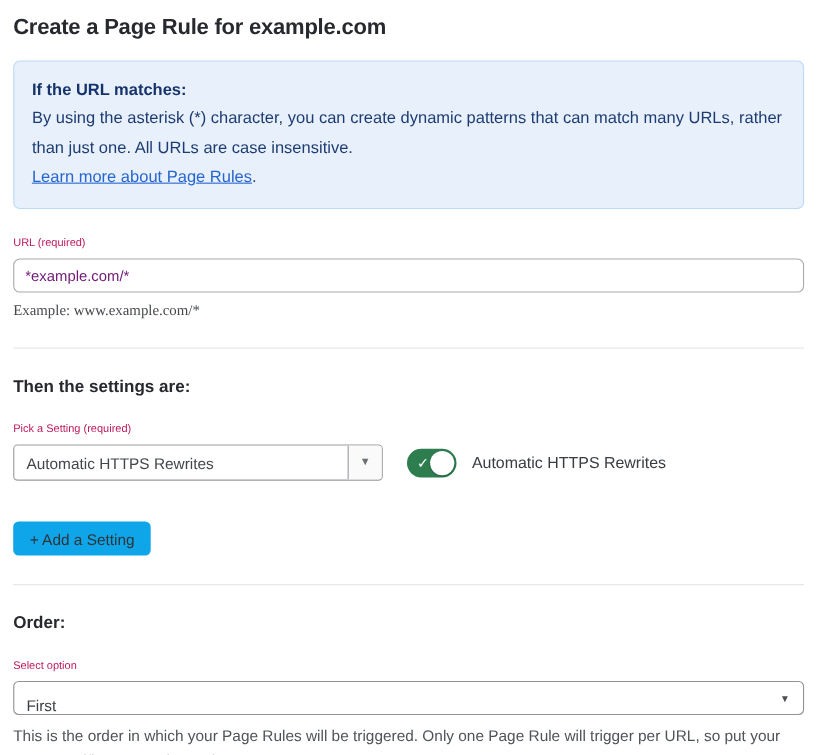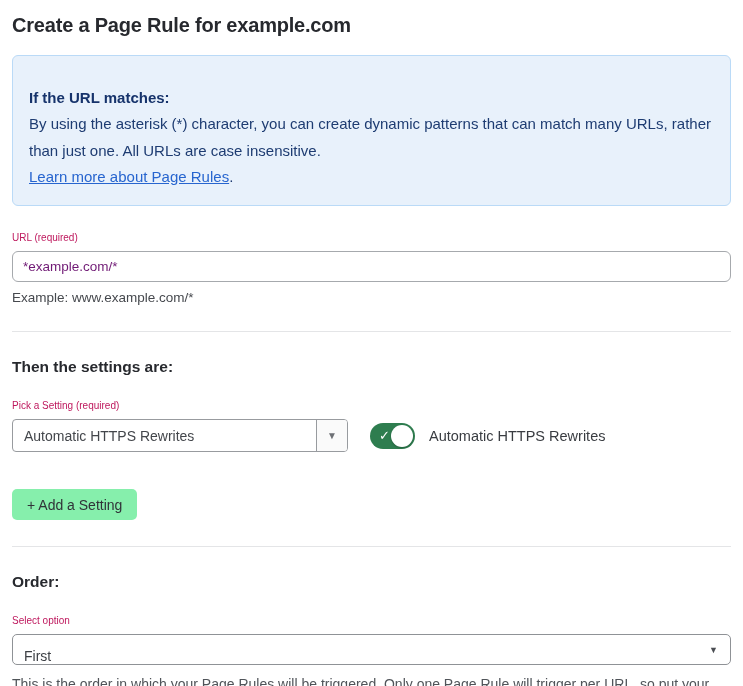--- a/index.html
+++ b/index.html
@@ -14,21 +14,21 @@
     font-size: 20px;
     font-weight: bold;
     color: #27292e;
     letter-spacing: -0.2px;
     margin-bottom: 18px;
   }
   .info-box {
     background: #e8f1fb;
     border: 1px solid #badaf7;
     border-radius: 6px;
-    padding: 29px 16px 15px 16px;
+    padding: 13px 16px 15px 16px;
     margin-bottom: 26px;
     font-size: 15px;
     line-height: 1.75;
     color: #1e3c72;
   }
   .info-box .info-heading {
     font-weight: bold;
     color: #16336b;
   }
   .info-box a.info-link {
@@ -51,20 +51,21 @@
     font-size: 13.5px;
     font-family: "Liberation Sans", sans-serif;
     color: #701a75;
     background: #fff;
     outline: none;
   }
   .helper-text {
     font-size: 13.5px;
     color: #46494e;
     margin-top: 8px;
+    font-family: Liberation Serif, serif;
   }
   hr.divider {
     border: none;
     border-top: 1px solid #e4e5e7;
     margin: 26px 0;
   }
   .section-heading {
     font-size: 15.5px;
     font-weight: bold;
     color: #27292e;
@@ -144,21 +145,21 @@
     justify-content: center;
     height: 30px;
     padding: 0 15px;
     border: none;
     border-radius: 5px;
     font-size: 14px;
     font-family: "Liberation Sans", sans-serif;
     cursor: pointer;
   }
   .btn-gray {
-    background: #86efac;
+    background: #0ea5e9;
     color: #303338;
   }
   .add-setting-btn {
     margin-top: 37px;
     height: 31px;
   }
   .order-select {
     position: relative;
     width: 100%;
     height: 31px;

